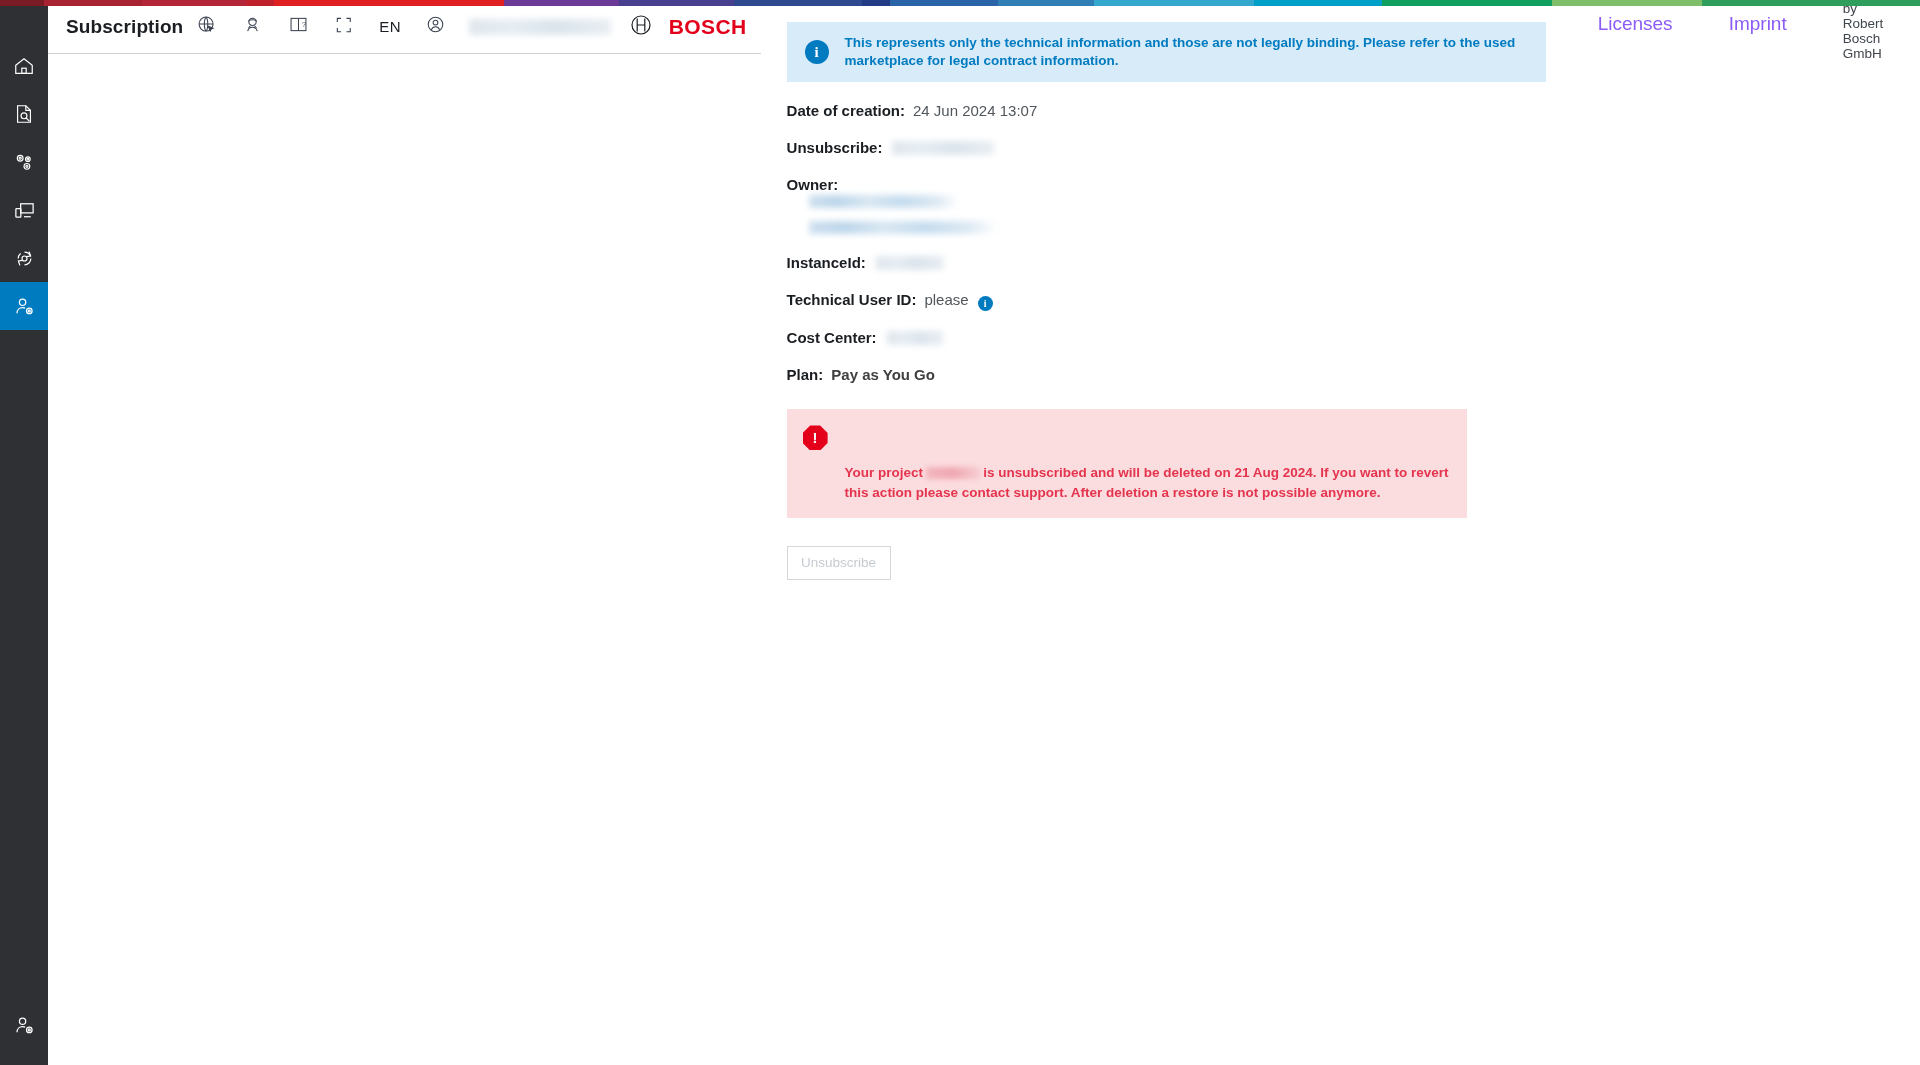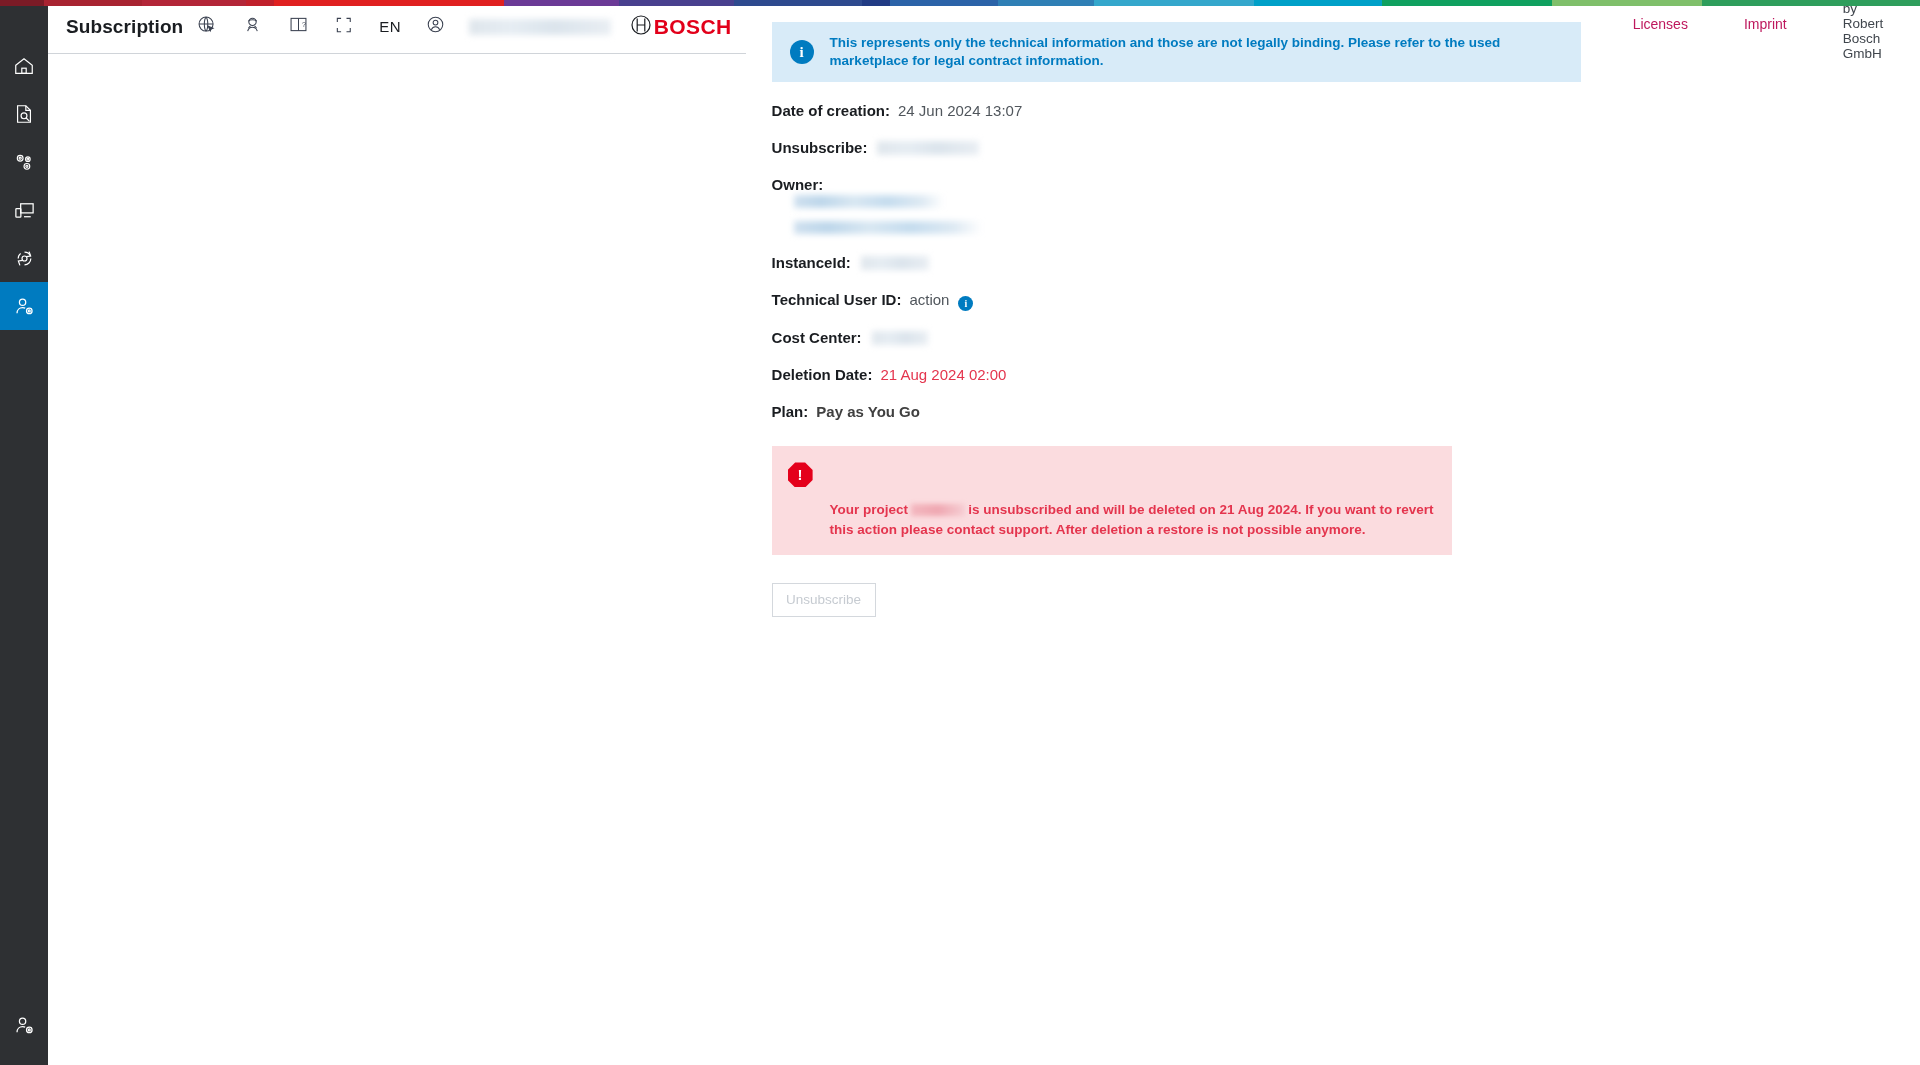--- a/index.html
+++ b/index.html
@@ -60,21 +60,21 @@
     font-size: 15px; color: #1a1d21; padding: 0 12px; cursor: pointer;
     letter-spacing: .3px;
   }
   .redact {
     background: linear-gradient(90deg,#dfe6ec 0%, #e6edf3 30%, #dbe4ec 60%, #e9eef3 100%);
     filter: blur(3.2px);
     border-radius: 1px;
     display: inline-block;
   }
   .redact-hdr { width: 142px; height: 16px; margin: 0 12px 0 10px; }
-  .bosch-logo { display: flex; align-items: center; gap: 1px; padding-left: 6px; }
+  .bosch-logo { display: flex; align-items: center; gap: 16px; padding-left: 6px; }
   .bosch-word { color: #e2001a; font-weight: bold; font-size: 21px; letter-spacing: .4px; }
 
   
   .content { flex: 1 1 auto; padding: 0 0 0 0; overflow: hidden; position: relative; }
   .inner { padding: 22px 26px 0 26px; }
 
   .info-banner {
     background: #d8ebf8; display: flex; align-items: center; gap: 16px;
     padding: 12px 18px; min-height: 46px; width: 1822px; max-width: 100%;
   }
@@ -142,21 +142,21 @@
     font-size: 13.5px; font-family: "Liberation Sans", sans-serif;
     display: flex; align-items: center; justify-content: center;
     cursor: default;
   }
 
   
   .footer {
     height: 46px; min-height: 46px; border-top: 1px solid #d0d4d9;
     display: flex; align-items: center; padding: 0 24px 0 26px; background: #fff;
   }
-  .footer a { color: #be185d; font-size: 14px; text-decoration: none; margin-right: 56px; cursor: pointer; }
+  .footer a { color: #8b5cf6; font-size: 19px; text-decoration: none; margin-right: 56px; cursor: pointer; }
   .footer .powered { margin-left: auto; color: #40464d; font-size: 13.5px; }
 </style>
 </head>
 <body>
 
 <div class="app">
 
   <div class="accent-bar" id="accent-bar">
       <div class="accent-seg" style="background: rgb(123, 27, 38); width: 44px;"></div>
       <div class="accent-seg" style="background: rgb(168, 35, 49); width: 98px;"></div>
@@ -345,34 +345,30 @@
             </div>
 
 
             <div class="drow">
               <span class="dlabel">InstanceId:</span>
               <span class="redact rd-instance"></span>
             </div>
 
             <div class="drow">
               <span class="dlabel">Technical User ID:</span>
-              <span class="dval plain">action</span>
+              <span class="dval plain">please</span>
               <span class="info-dot">i</span>
             </div>
 
             <div class="drow">
               <span class="dlabel">Cost Center:</span>
               <span class="redact rd-cost"></span>
             </div>
 
 
-            <div class="drow">
-              <span class="dlabel">Deletion Date:</span>
-              <span class="dval red">21 Aug 2024 02:00</span>
-            </div>
 
             <div class="drow">
               <span class="dlabel">Plan:</span>
               <span class="dval blue">Pay as You Go</span>
             </div>
 
           </section>
 
           <div class="alert-error">
             <span class="octo">!</span>

